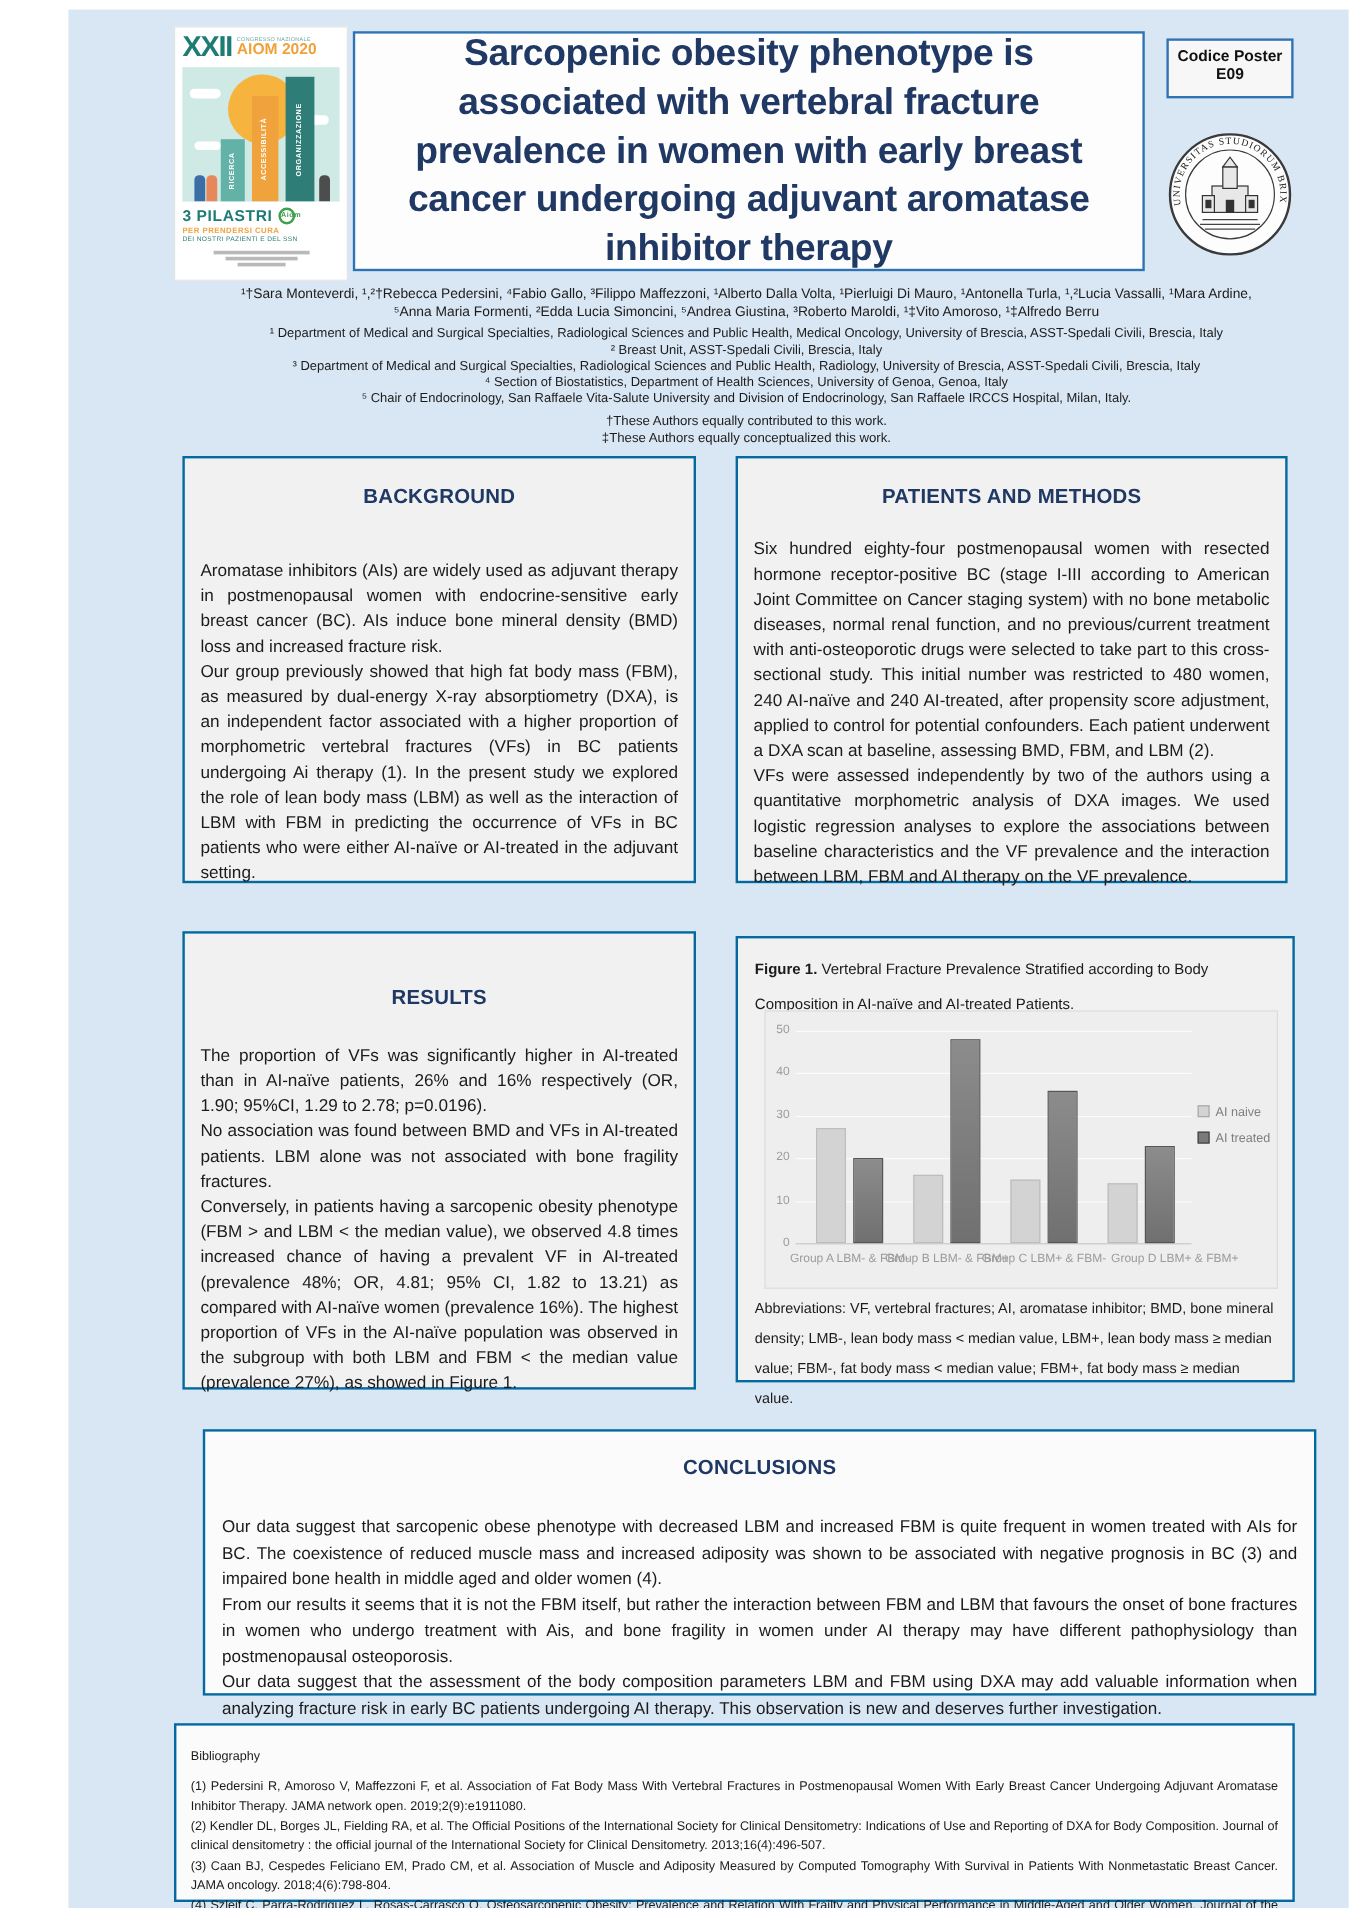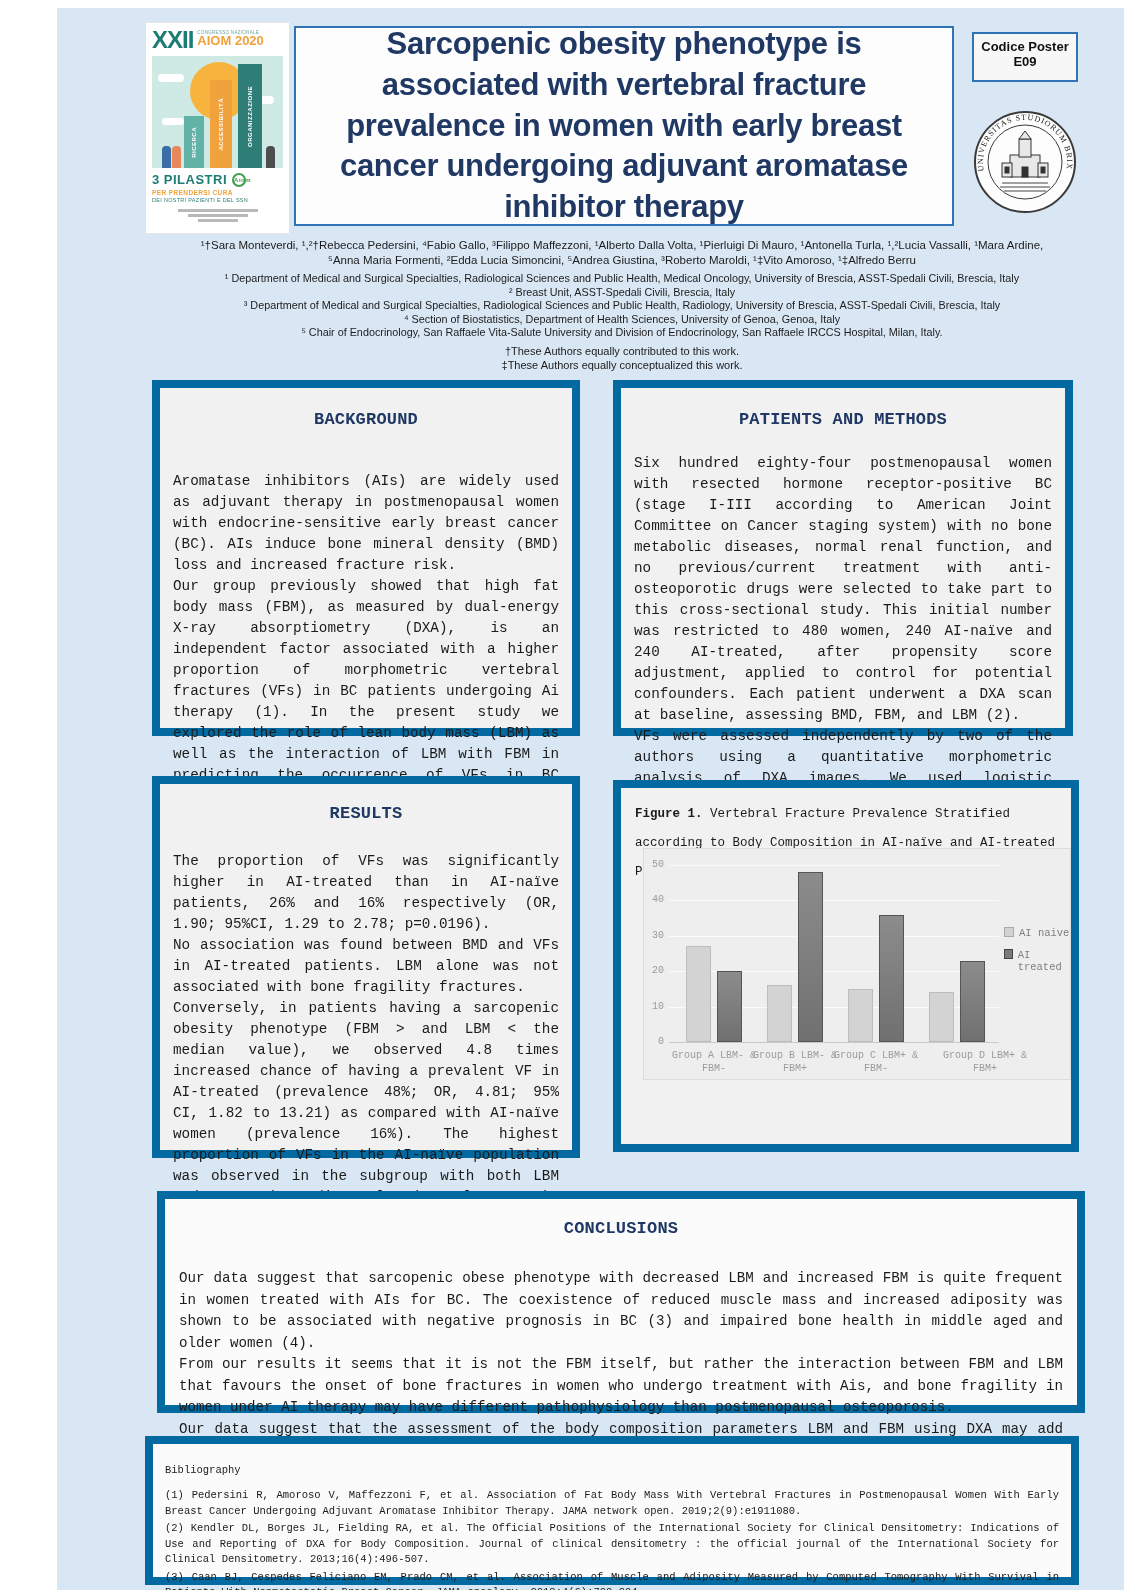--- a/index.html
+++ b/index.html
@@ -45,29 +45,29 @@
   .codice-box .val { font-size: 13px; font-weight: bold; color: #111; }
 
   .seal { position: absolute; left: 915px; top: 101px; width: 106px; height: 106px; }
 
   
   .authors { position: absolute; left: 90px; top: 230px; width: 950px; text-align: center; font-size: 11.5px; line-height: 15px; color: #1c1c1c; }
   .affiliations { position: absolute; left: 90px; top: 264px; width: 950px; text-align: center; font-size: 10.8px; line-height: 13.6px; color: #1c1c1c; }
   .author-notes { position: absolute; left: 90px; top: 336px; width: 950px; text-align: center; font-size: 11px; line-height: 14px; color: #1c1c1c; }
 
   
-  .box { position: absolute; background: #f1f1f1; border: 8px solid #0369a1; font-family: Liberation Mono, monospace; }
+  .box { position: absolute; background: #f1f1f1; border: 2px solid #0369a1; }
   .box h2 { text-align: center; color: #1f3864; font-size: 17px; font-weight: bold; letter-spacing: .2px; }
   .box p { text-align: justify; font-size: 14.3px; line-height: 21px; color: #1b1b1b; }
 
   .background-box { left: 95px; top: 372px; width: 428px; height: 356px; padding: 22px 13px 0 13px; }
   .background-box h2 { margin-bottom: 42px; }
   .methods-box { left: 556px; top: 372px; width: 460px; height: 356px; padding: 22px 13px 0 13px; }
   .methods-box h2 { margin-bottom: 24px; }
-  .results-box { left: 95px; top: 768px; width: 428px; height: 382px; padding: 20px 13px 0 13px; }
+  .results-box { left: 95px; top: 768px; width: 428px; height: 382px; padding: 44px 13px 0 13px; }
   .results-box h2 { margin-bottom: 28px; }
 
   .figure-box { left: 556px; top: 772px; width: 466px; height: 372px; padding: 12px 14px 0 14px; }
   .figure-caption { font-size: 12.5px; line-height: 29px; color: #1b1b1b; }
   .figure-caption b { font-weight: bold; }
   .figure-abbrev { position: absolute; left: 14px; right: 14px; top: 296px; font-size: 12px; line-height: 25px; color: #1b1b1b; }
 
   
   .chart-canvas { position: absolute; left: 22px; top: 60px; width: 428px; height: 232px; background: #eeeeee; border: 1px solid #dcdcdc; }
   .gridline { position: absolute; height: 1px; background: #fbfbfb; }
@@ -76,21 +76,21 @@
   .xtick { position: absolute; width: 110px; text-align: center; font-size: 10px; line-height: 13px; color: #9b9b9b; }
   .bar { position: absolute; width: 25px; }
   .bar.s0 { background: #d3d3d3; border: 1px solid #bdbdbd; }
   .bar.s1 { background: linear-gradient(#8c8c8c, #707070); border: 1px solid #555555; }
   .legend { position: absolute; left: 360px; top: 78px; }
   .legend-item { display: flex; align-items: flex-start; margin-bottom: 10px; }
   .legend-swatch { width: 10px; height: 10px; margin-right: 5px; }
   .legend-item span.t { font-size: 10.5px; color: #7f7f7f; }
 
   
-  .conclusions-box { left: 100px; top: 1183px; width: 928px; height: 222px; padding: 20px 14px 0 14px; background: #fbfbfb; }
+  .conclusions-box { left: 112px; top: 1183px; width: 928px; height: 222px; padding: 20px 14px 0 14px; background: #fbfbfb; }
   .conclusions-box h2 { margin-bottom: 30px; }
   .conclusions-box p { font-size: 14.2px; line-height: 21.5px; }
 
   .bibliography-box { left: 88px; top: 1428px; width: 934px; height: 149px; padding: 20px 12px 0 12px; background: #fbfbfb; }
   .bibliography-box .bib-title { font-size: 10.5px; color: #1b1b1b; margin-bottom: 12px; }
   .bibliography-box p { font-size: 10.5px; line-height: 15.5px; text-align: justify; color: #1b1b1b; margin-bottom: 2px; }
 </style>
 </head>
 <body>
 
@@ -243,20 +243,21 @@
             <div class="legend-item">
               <span class="legend-swatch" style="background: rgb(211, 211, 211); border: 1px solid rgb(170, 170, 170);"></span>
               <span class="t">AI naive</span>
             </div>
             <div class="legend-item">
               <span class="legend-swatch" style="background: rgb(122, 122, 122); border: 1px solid rgb(68, 68, 68);"></span>
               <span class="t">AI treated</span>
             </div>
           </div>
         </div>
+      <div class="figure-abbrev">Abbreviations: VF, vertebral fractures; AI, aromatase inhibitor; BMD, bone mineral density; LMB-, lean body mass &lt; median value, LBM+, lean body mass ≥ median value; FBM-, fat body mass &lt; median value; FBM+, fat body mass ≥ median value.</div>
     </section>
 
     <section class="box conclusions-box">
       <h2>CONCLUSIONS</h2>
       <p>Our data suggest that sarcopenic obese phenotype with decreased LBM and increased FBM is quite frequent in women treated with AIs for BC. The coexistence of reduced muscle mass and increased adiposity was shown to be associated with negative prognosis in BC (3) and impaired bone health in middle aged and older women (4).</p>
       <p>From our results it seems that it is not the FBM itself, but rather the interaction between FBM and LBM that favours the onset of bone fractures in women who undergo treatment with Ais, and bone fragility in women under AI therapy may have different pathophysiology than postmenopausal osteoporosis.</p>
       <p>Our data suggest that the assessment of the body composition parameters LBM and FBM using DXA may add valuable information when analyzing fracture risk in early BC  patients undergoing AI therapy. This observation is new and deserves further investigation.</p>
     </section>
 
     <section class="box bibliography-box">

